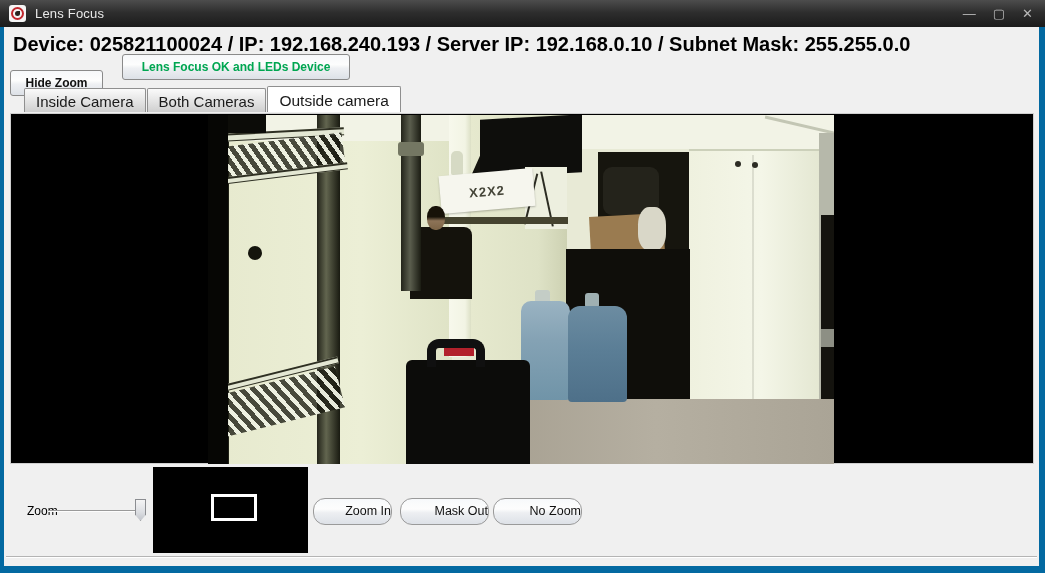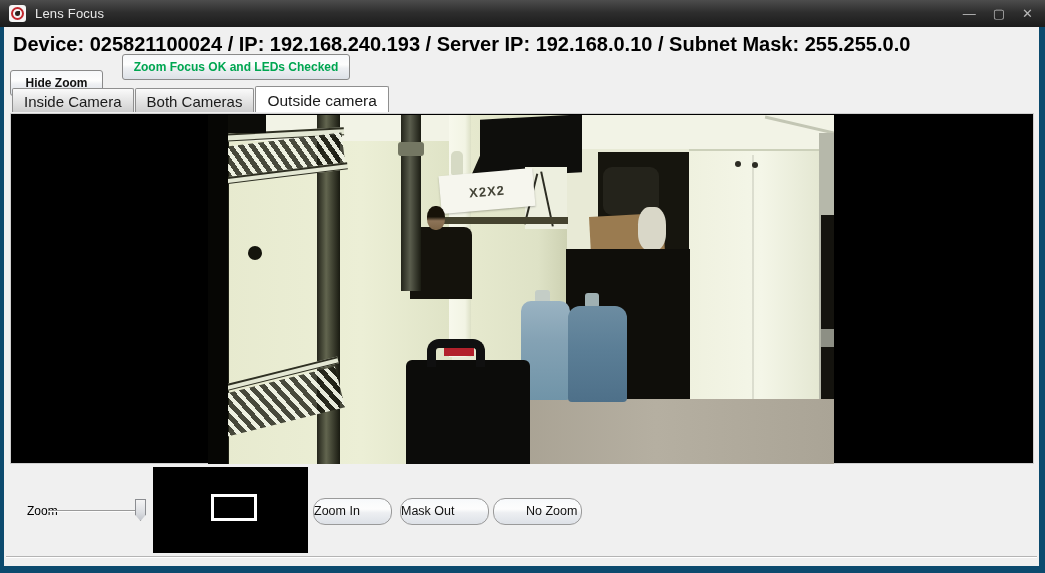--- a/index.html
+++ b/index.html
@@ -1,17 +1,17 @@
 <!DOCTYPE html>
 <html><head>
 <meta charset="utf-8">
 <style>
   * { margin:0; padding:0; box-sizing:border-box; }
   html,body { width:1045px; height:573px; background:#555; font-family:"Liberation Sans", sans-serif; }
-  .window { position:relative; width:1045px; height:573px; background:#0c4a6e; overflow:hidden; }
+  .window { position:relative; width:1045px; height:573px; background:#0369a1; overflow:hidden; }
 
   
   .titlebar { position:absolute; left:0; top:0; width:100%; height:27px;
     background:linear-gradient(180deg,#4d4d4d 0%,#2e2e2e 45%,#1b1b1b 100%);
     display:flex; align-items:center; }
   .app-icon { position:relative; width:17px; height:17px; margin-left:9px; background:#f5f5f5; border-radius:3px; }
   .app-icon::before { content:""; position:absolute; left:2px; top:2px; width:9px; height:9px;
     border:2px solid #c0272d; border-radius:50%; }
   .app-icon::after { content:""; position:absolute; left:6px; top:6px; width:5px; height:5px;
     background:#27231f; border-radius:50% 0 50% 50%; }
@@ -26,21 +26,21 @@
   .device-info { position:absolute; left:9px; top:6px; font-size:20px; font-weight:bold; color:#000; }
 
   .btn { position:absolute; height:26px; border:1px solid #8a8a8a; border-radius:3px;
     background:linear-gradient(180deg,#f6f8fa 0%,#fdfdfd 40%,#eef0f3 55%,#dde1e7 100%);
     font-size:12px; font-weight:bold; color:#111; text-align:center; line-height:24px; cursor:pointer; }
   .btn-hide-zoom { left:6px;  top:43px; width:93px; }
   .btn-ok       { left:118px; top:27px; width:228px; }
   .btn-not-ok   { left:350px; top:27px; width:228px; }
 
   
-  .tabbar { position:absolute; left:8px; top:59px; height:26px; display:flex; align-items:flex-end;justify-content:center; }
+  .tabbar { position:absolute; left:20px; top:59px; height:26px; display:flex; align-items:flex-end;justify-content:center; }
   .tab { height:24px; padding:2px 11px 0 11px; font-size:15px; color:#1a1a1a;
     border:1px solid #8f8f8f; border-bottom:none; border-radius:2px 2px 0 0; margin-right:1px;
     background:linear-gradient(180deg,#fafafa 0%,#e3e3e3 55%,#cfcfcf 100%);
     line-height:22px; cursor:pointer; }
   .tab.active { height:26px; background:#ffffff; font-size:15.5px; line-height:24px; }
 
   
   .camera-panel { position:absolute; left:6px; top:86px; width:1024px; height:351px; background:#000;
     border:1px solid #cfcfcf; }
   .vf { position:absolute; left:197px; top:1px; width:626px; height:349px; background:#e8ead6; overflow:hidden; }
@@ -119,21 +119,21 @@
   .slider-track { position:absolute; left:44px; top:471px; width:96px; height:24px; }
   .slider-line { position:absolute; left:0; top:12px; width:100%; height:2px;
     background:#9a9a9a; border-bottom:1px solid #fdfdfd; }
   .slider-thumb { position:absolute; top:1px; width:11px; height:22px; margin-left:-9px;
     background:linear-gradient(180deg,#f4f4f4 0%,#dcdee2 60%,#c3c6cc 100%);
     border:1px solid #8b8d91; clip-path:polygon(0 0,100% 0,100% 72%,50% 100%,0 72%); cursor:pointer; }
   .minimap { position:absolute; left:149px; top:440px; width:155px; height:86px; background:#000; }
   .minimap-rect { position:absolute; left:58px; top:27px; width:46px; height:27px; border:3px solid #fff; }
   .btn2 { position:absolute; top:471px; height:27px; border:1px solid #9a9a9a; border-radius:12px;
     background:linear-gradient(180deg,#f7f9fb 0%,#fdfdfd 40%,#edeff2 55%,#dde1e7 100%);
-    font-size:12.5px; color:#111; text-align:left; line-height:25px; cursor:pointer; }
+    font-size:12.5px; color:#111; text-align:right; line-height:25px; cursor:pointer; }
   .btn-zoom-in  { left:309px; width:79px; }
   .btn-zoom-out { left:396px; width:89px; }
   .btn-no-zoom  { left:489px; width:89px;padding-left:32px; }
   .bottom-groove { position:absolute; left:2px; top:529px; width:1031px; height:2px;
     border-top:1px solid #b4b4b4; border-bottom:1px solid #ffffff; }
 </style>
 </head>
 <body>
 
 <div class="window">
@@ -146,21 +146,21 @@
       <span>▢</span>
       <span>✕</span>
     </div>
   </div>
 
   <div class="content">
 
     <div class="device-info">Device: 025821100024 / IP: 192.168.240.193 / Server IP: 192.168.0.10 / Subnet Mask: 255.255.0.0</div>
 
     <div class="btn btn-hide-zoom">Hide Zoom</div>
-    <div class="btn btn-ok" style="color: rgb(0, 166, 81);">Zoom Focus OK and LEDs Checked</div>
+    <div class="btn btn-ok" style="color: rgb(0, 166, 81);">Lens Focus OK and LEDs Device</div>
 
     <div class="tabbar">
       <div class="tab">Inside Camera</div>
       <div class="tab">Both Cameras</div>
       <div class="tab active">Outside camera</div>
     </div>
 
     <div class="camera-panel">
       <div class="vf">
         <div class="ceiling"></div>

